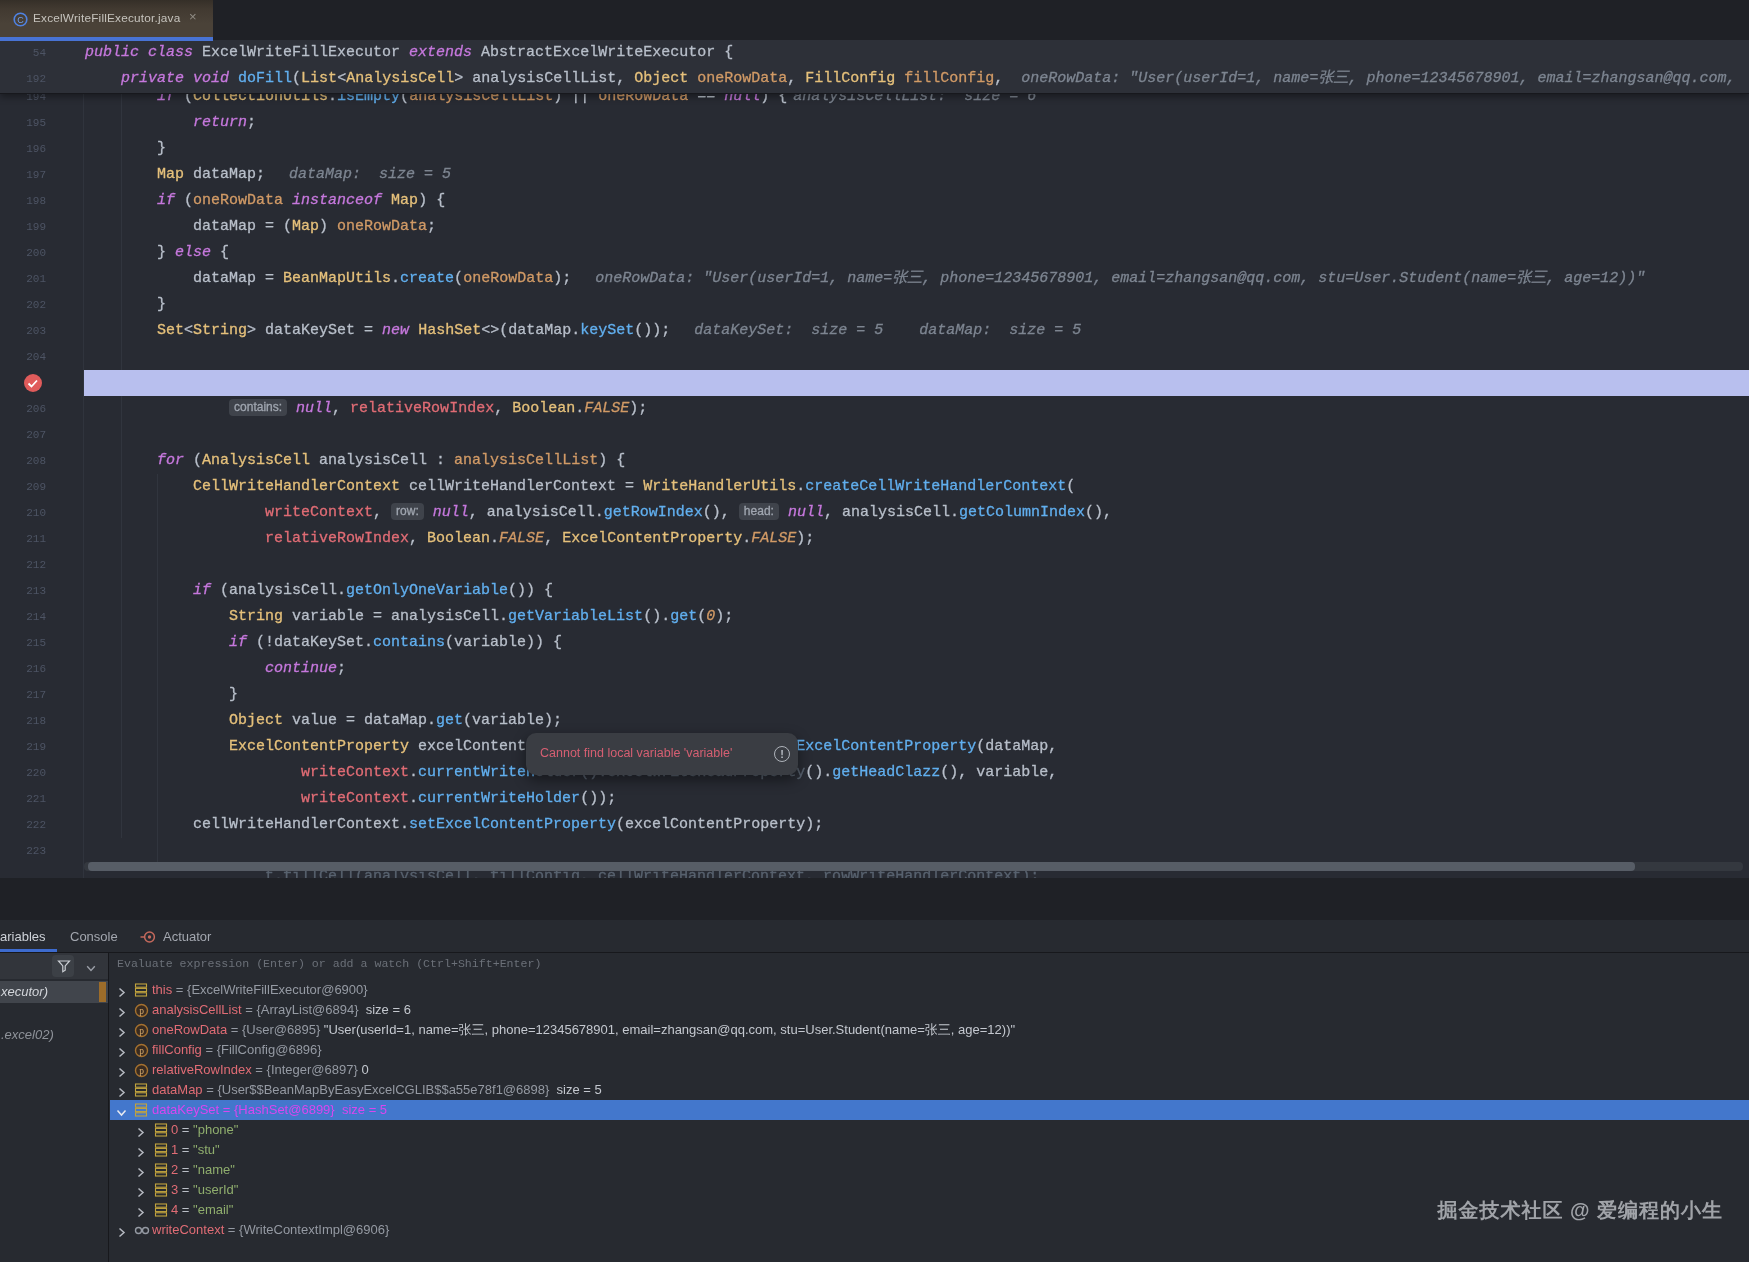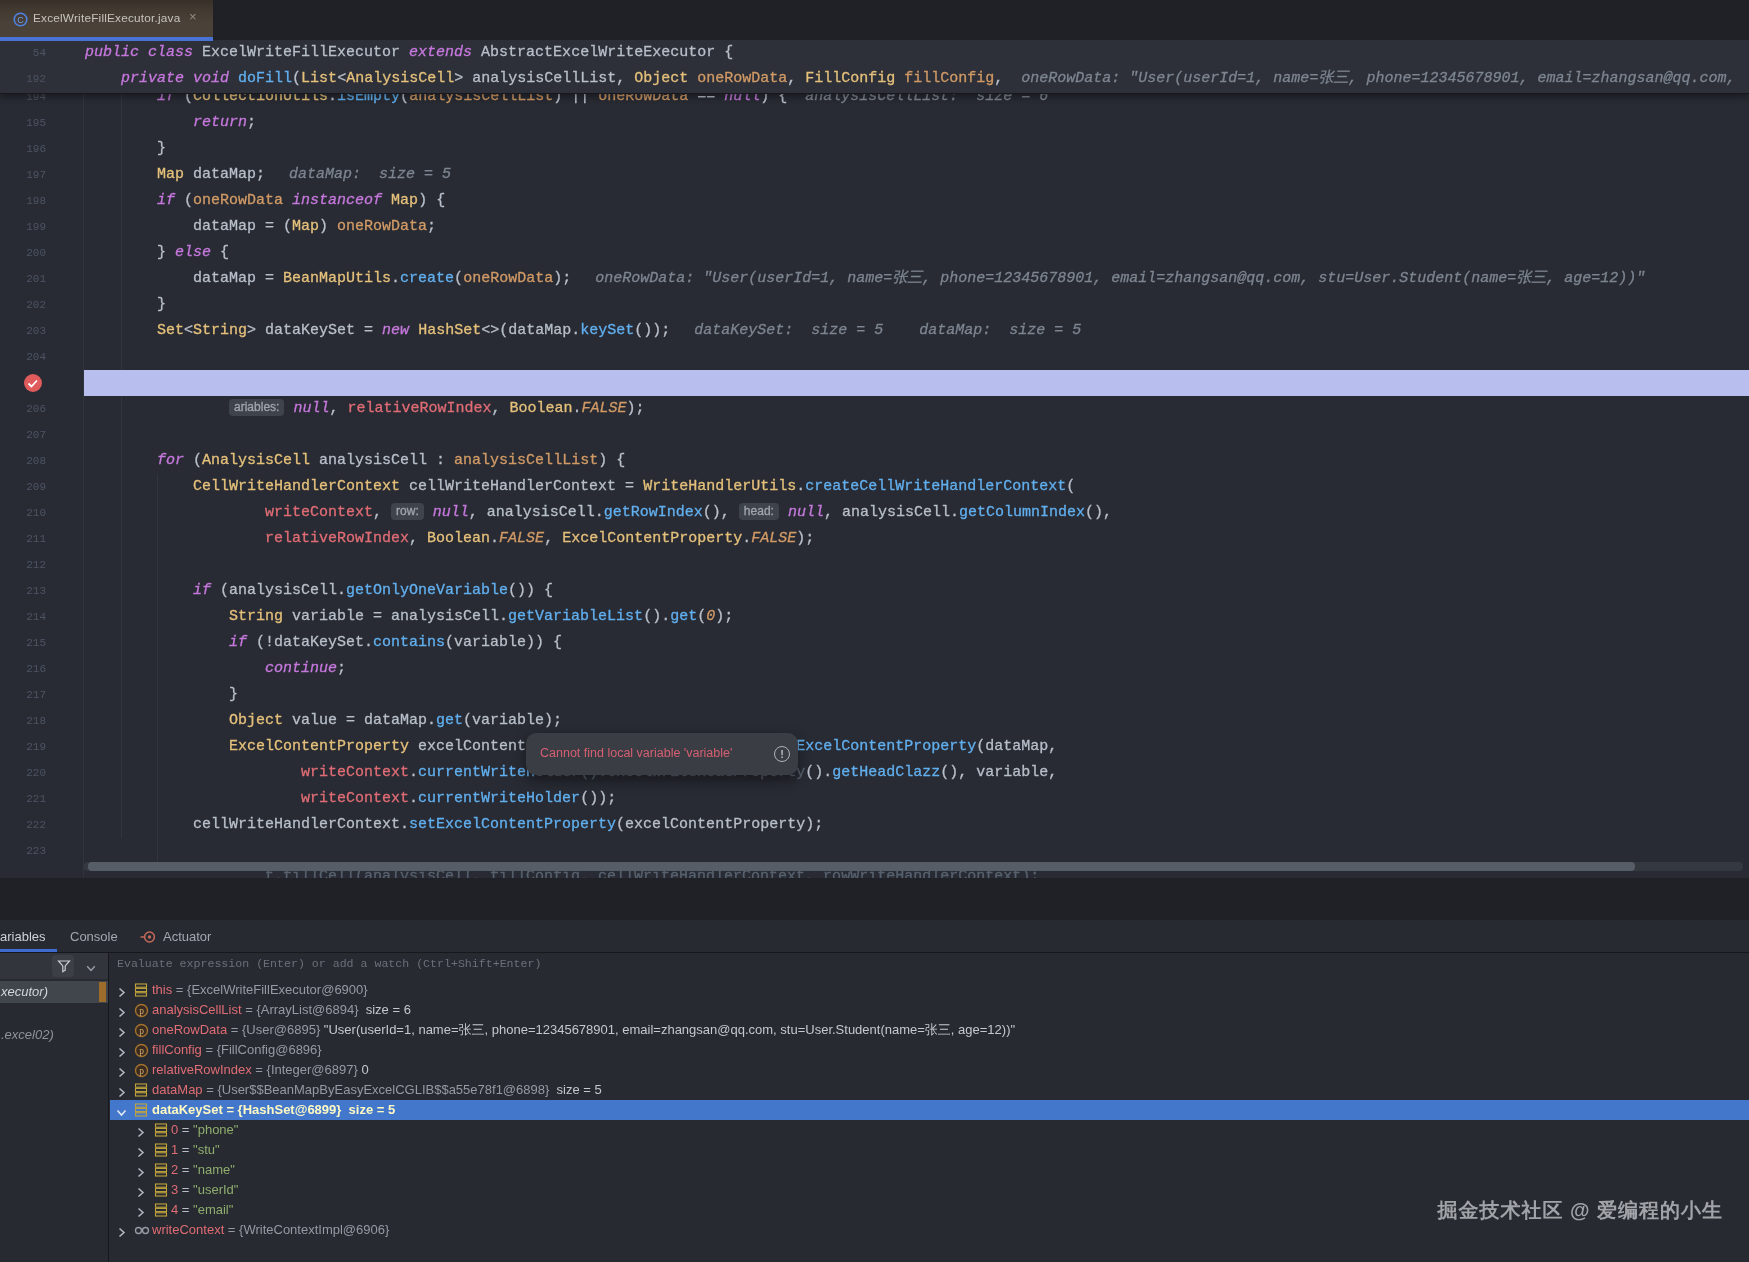--- a/index.html
+++ b/index.html
@@ -54,21 +54,21 @@
 #evaltxt { position:absolute; left:117px; top:37px; font-family:"Liberation Mono",monospace;
   font-size:11.6px; color:#6b7078; }
 .selrow { position:absolute; left:110px; right:0; height:20px; background:#4377cc; }
 .tr { position:absolute; left:0; right:0; height:20px; }
 .tt { position:absolute; top:0; height:20px; line-height:20px; font-size:13px; white-space:nowrap; }
 .r { color:#e06c75; }
 .v { color:#959aa3; }
 .v2 { color:#b9bec6; }
 .b { color:#c4c8cf; }
 .g { color:#8fad6d; }
-.w { color:#fef9c3;font-weight:bold; }
+.w { color:#d946ef; }
 #wm { position:absolute; right:26px; top:1197px; font-size:20px; color:#a0a3a8; letter-spacing:1px; font-weight:bold; }
 </style></head>
 <body>
 <div id="tab">
   <svg style="position:absolute;left:13px;top:12px" width="15" height="15" viewBox="0 0 15 15">
     <circle cx="7.5" cy="7.5" r="6.3" fill="none" stroke="#4f82e2" stroke-width="1.6"></circle>
     <text x="7.5" y="10.8" font-size="9" fill="#6f9ef0" text-anchor="middle" font-family="Liberation Sans">C</text>
   </svg>
   <span class="ttl">ExcelWriteFillExecutor.java</span>
     <span class="x">×</span>
@@ -100,32 +100,32 @@
     <div class="ln" style="top:564px">214</div>
     <div class="ln" style="top:590px">215</div>
     <div class="ln" style="top:616px">216</div>
     <div class="ln" style="top:642px">217</div>
     <div class="ln" style="top:668px">218</div>
     <div class="ln" style="top:694px">219</div>
     <div class="ln" style="top:720px">220</div>
     <div class="ln" style="top:746px">221</div>
     <div class="ln" style="top:772px">222</div>
     <div class="ln" style="top:798px">223</div>
-  <div class="cl" style="top:44px">        <i class="k">if</i> (<span class="t">CollectionUtils</span>.<span class="m">isEmpty</span>(<span class="p">analysisCellList</span>) || <span class="p">oneRowData</span> == <i class="k">null</i>) {<span class="h" style="margin-left:18px">analysisCellList:  size = 6</span></div>
+  <div class="cl" style="top:44px">        <i class="k">if</i> (<span class="t">CollectionUtils</span>.<span class="m">isEmpty</span>(<span class="p">analysisCellList</span>) || <span class="p">oneRowData</span> == <i class="k">null</i>) {<span class="h" style="margin-left:6px">analysisCellList:  size = 6</span></div>
     <div class="cl" style="top:70px">            <i class="k">return</i>;</div>
     <div class="cl" style="top:96px">        }</div>
     <div class="cl" style="top:122px">        <span class="t">Map</span> dataMap;<span class="h" style="margin-left:24px">dataMap:  size = 5</span></div>
     <div class="cl" style="top:148px">        <i class="k">if</i> (<span class="p">oneRowData</span> <i class="k">instanceof</i> <span class="t">Map</span>) {</div>
     <div class="cl" style="top:174px">            dataMap = (<span class="t">Map</span>) <span class="p">oneRowData</span>;</div>
     <div class="cl" style="top:200px">        } <i class="k">else</i> {</div>
     <div class="cl" style="top:226px">            dataMap = <span class="t">BeanMapUtils</span>.<span class="m">create</span>(<span class="p">oneRowData</span>);<span class="h" style="margin-left:24px">oneRowData: "User(userId=1, name=张三, phone=12345678901, email=zhangsan@qq.com, stu=User.Student(name=张三, age=12))"</span></div>
     <div class="cl" style="top:252px">        }</div>
     <div class="cl" style="top:278px">        <span class="t">Set</span>&lt;<span class="t">String</span>&gt; dataKeySet = <i class="k">new</i> <span class="t">HashSet</span>&lt;&gt;(dataMap.<span class="m">keySet</span>());<span class="h" style="margin-left:24px">dataKeySet:  size = 5</span><span class="h" style="margin-left:36px">dataMap:  size = 5</span></div>
     <div class="cl" style="top:304px"></div>
-    <div class="cl" style="top:356px">                <span class="chip">ariables:</span> <i class="k">null</i>, <span class="f">relativeRowIndex</span>, <span class="t">Boolean</span>.<i class="n">FALSE</i>);</div>
+    <div class="cl" style="top:356px">                <span class="chip">contains:</span> <i class="k">null</i>, <span class="f">relativeRowIndex</span>, <span class="t">Boolean</span>.<i class="n">FALSE</i>);</div>
     <div class="cl" style="top:382px"></div>
     <div class="cl" style="top:408px">        <i class="k">for</i> (<span class="t">AnalysisCell</span> analysisCell : <span class="p">analysisCellList</span>) {</div>
     <div class="cl" style="top:434px">            <span class="t">CellWriteHandlerContext</span> cellWriteHandlerContext = <span class="t">WriteHandlerUtils</span>.<span class="m">createCellWriteHandlerContext</span>(</div>
     <div class="cl" style="top:460px">                    <span class="f">writeContext</span>, <span class="chip">row:</span> <i class="k">null</i>, analysisCell.<span class="m">getRowIndex</span>(), <span class="chip">head:</span> <i class="k">null</i>, analysisCell.<span class="m">getColumnIndex</span>(),</div>
     <div class="cl" style="top:486px">                    <span class="f">relativeRowIndex</span>, <span class="t">Boolean</span>.<i class="n">FALSE</i>, <span class="t">ExcelContentProperty</span>.<i class="n">FALSE</i>);</div>
     <div class="cl" style="top:512px"></div>
     <div class="cl" style="top:538px">            <i class="k">if</i> (analysisCell.<span class="m">getOnlyOneVariable</span>()) {</div>
     <div class="cl" style="top:564px">                <span class="t">String</span> variable = analysisCell.<span class="m">getVariableList</span>().<span class="m">get</span>(<i class="n">0</i>);</div>
     <div class="cl" style="top:590px">                <i class="k">if</i> (!dataKeySet.<span class="m">contains</span>(variable)) {</div>
     <div class="cl" style="top:616px">                    <i class="k">continue</i>;</div>

